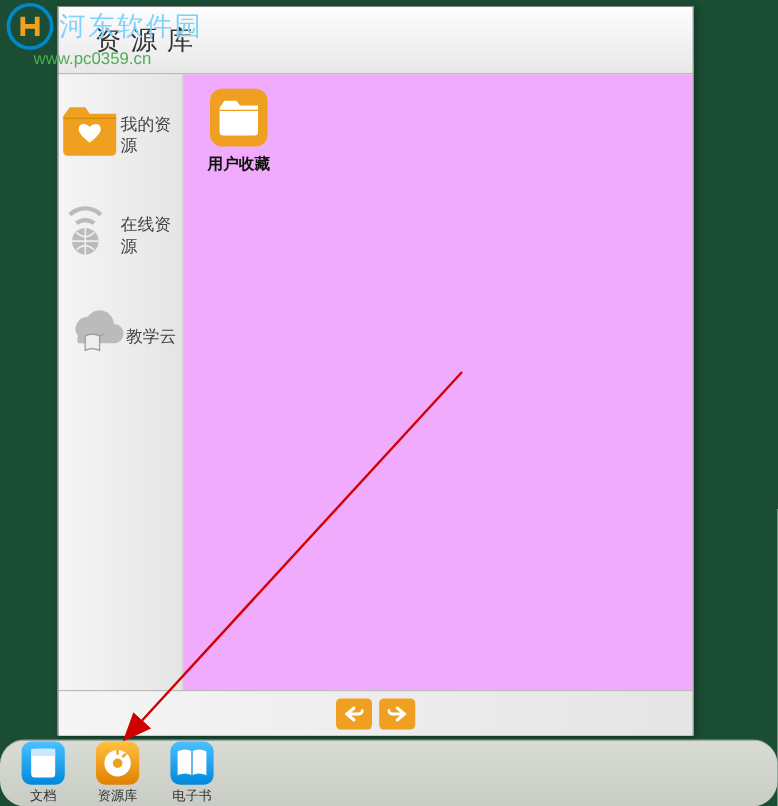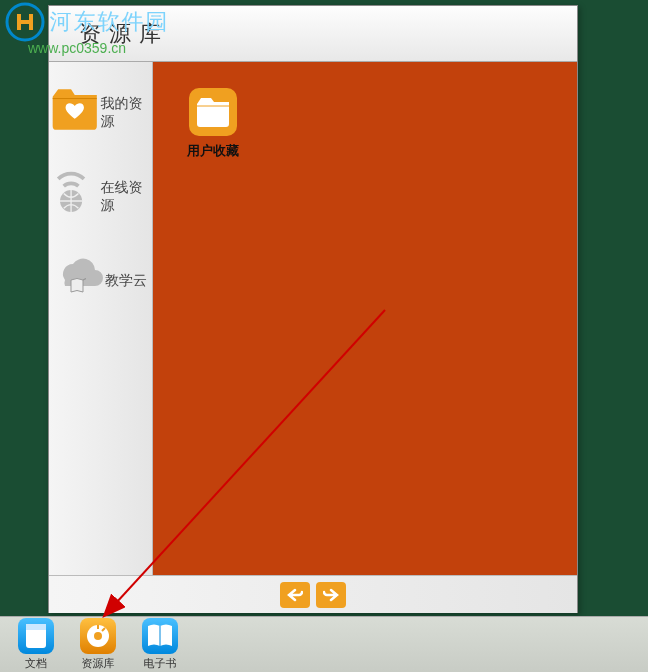--- a/index.html
+++ b/index.html
@@ -83,22 +83,22 @@
   width: 56px;
   height: 56px;
   margin-bottom: 6px;
 }
 .sidebar-label {
   font-size: 14px;
   color: #444;
 }
 .content {
   flex: 1;
-  background: #c2410c;
-  padding: 24px;
+  background: #f0abfc;
+  padding: 10px;
 }
 .folder-item {
   width: 72px;
   display: flex;
   flex-direction: column;
   align-items: center;
   cursor: pointer;
 }
 .folder-icon {
   width: 52px;
@@ -134,20 +134,21 @@
   bottom: 0;
   left: 0;
   right: 0;
   height: 56px;
   background: linear-gradient(#d8dcd5, #c8ccc5);
   border-top: 1px solid #aaa;
   display: flex;
   align-items: center;
   padding-left: 14px;
   gap: 18px;
+  border-radius: 21px;
 }
 .toolbar-item {
   display: flex;
   flex-direction: column;
   align-items: center;
   cursor: pointer;
   width: 44px;
 }
 .toolbar-icon {
   width: 36px;

